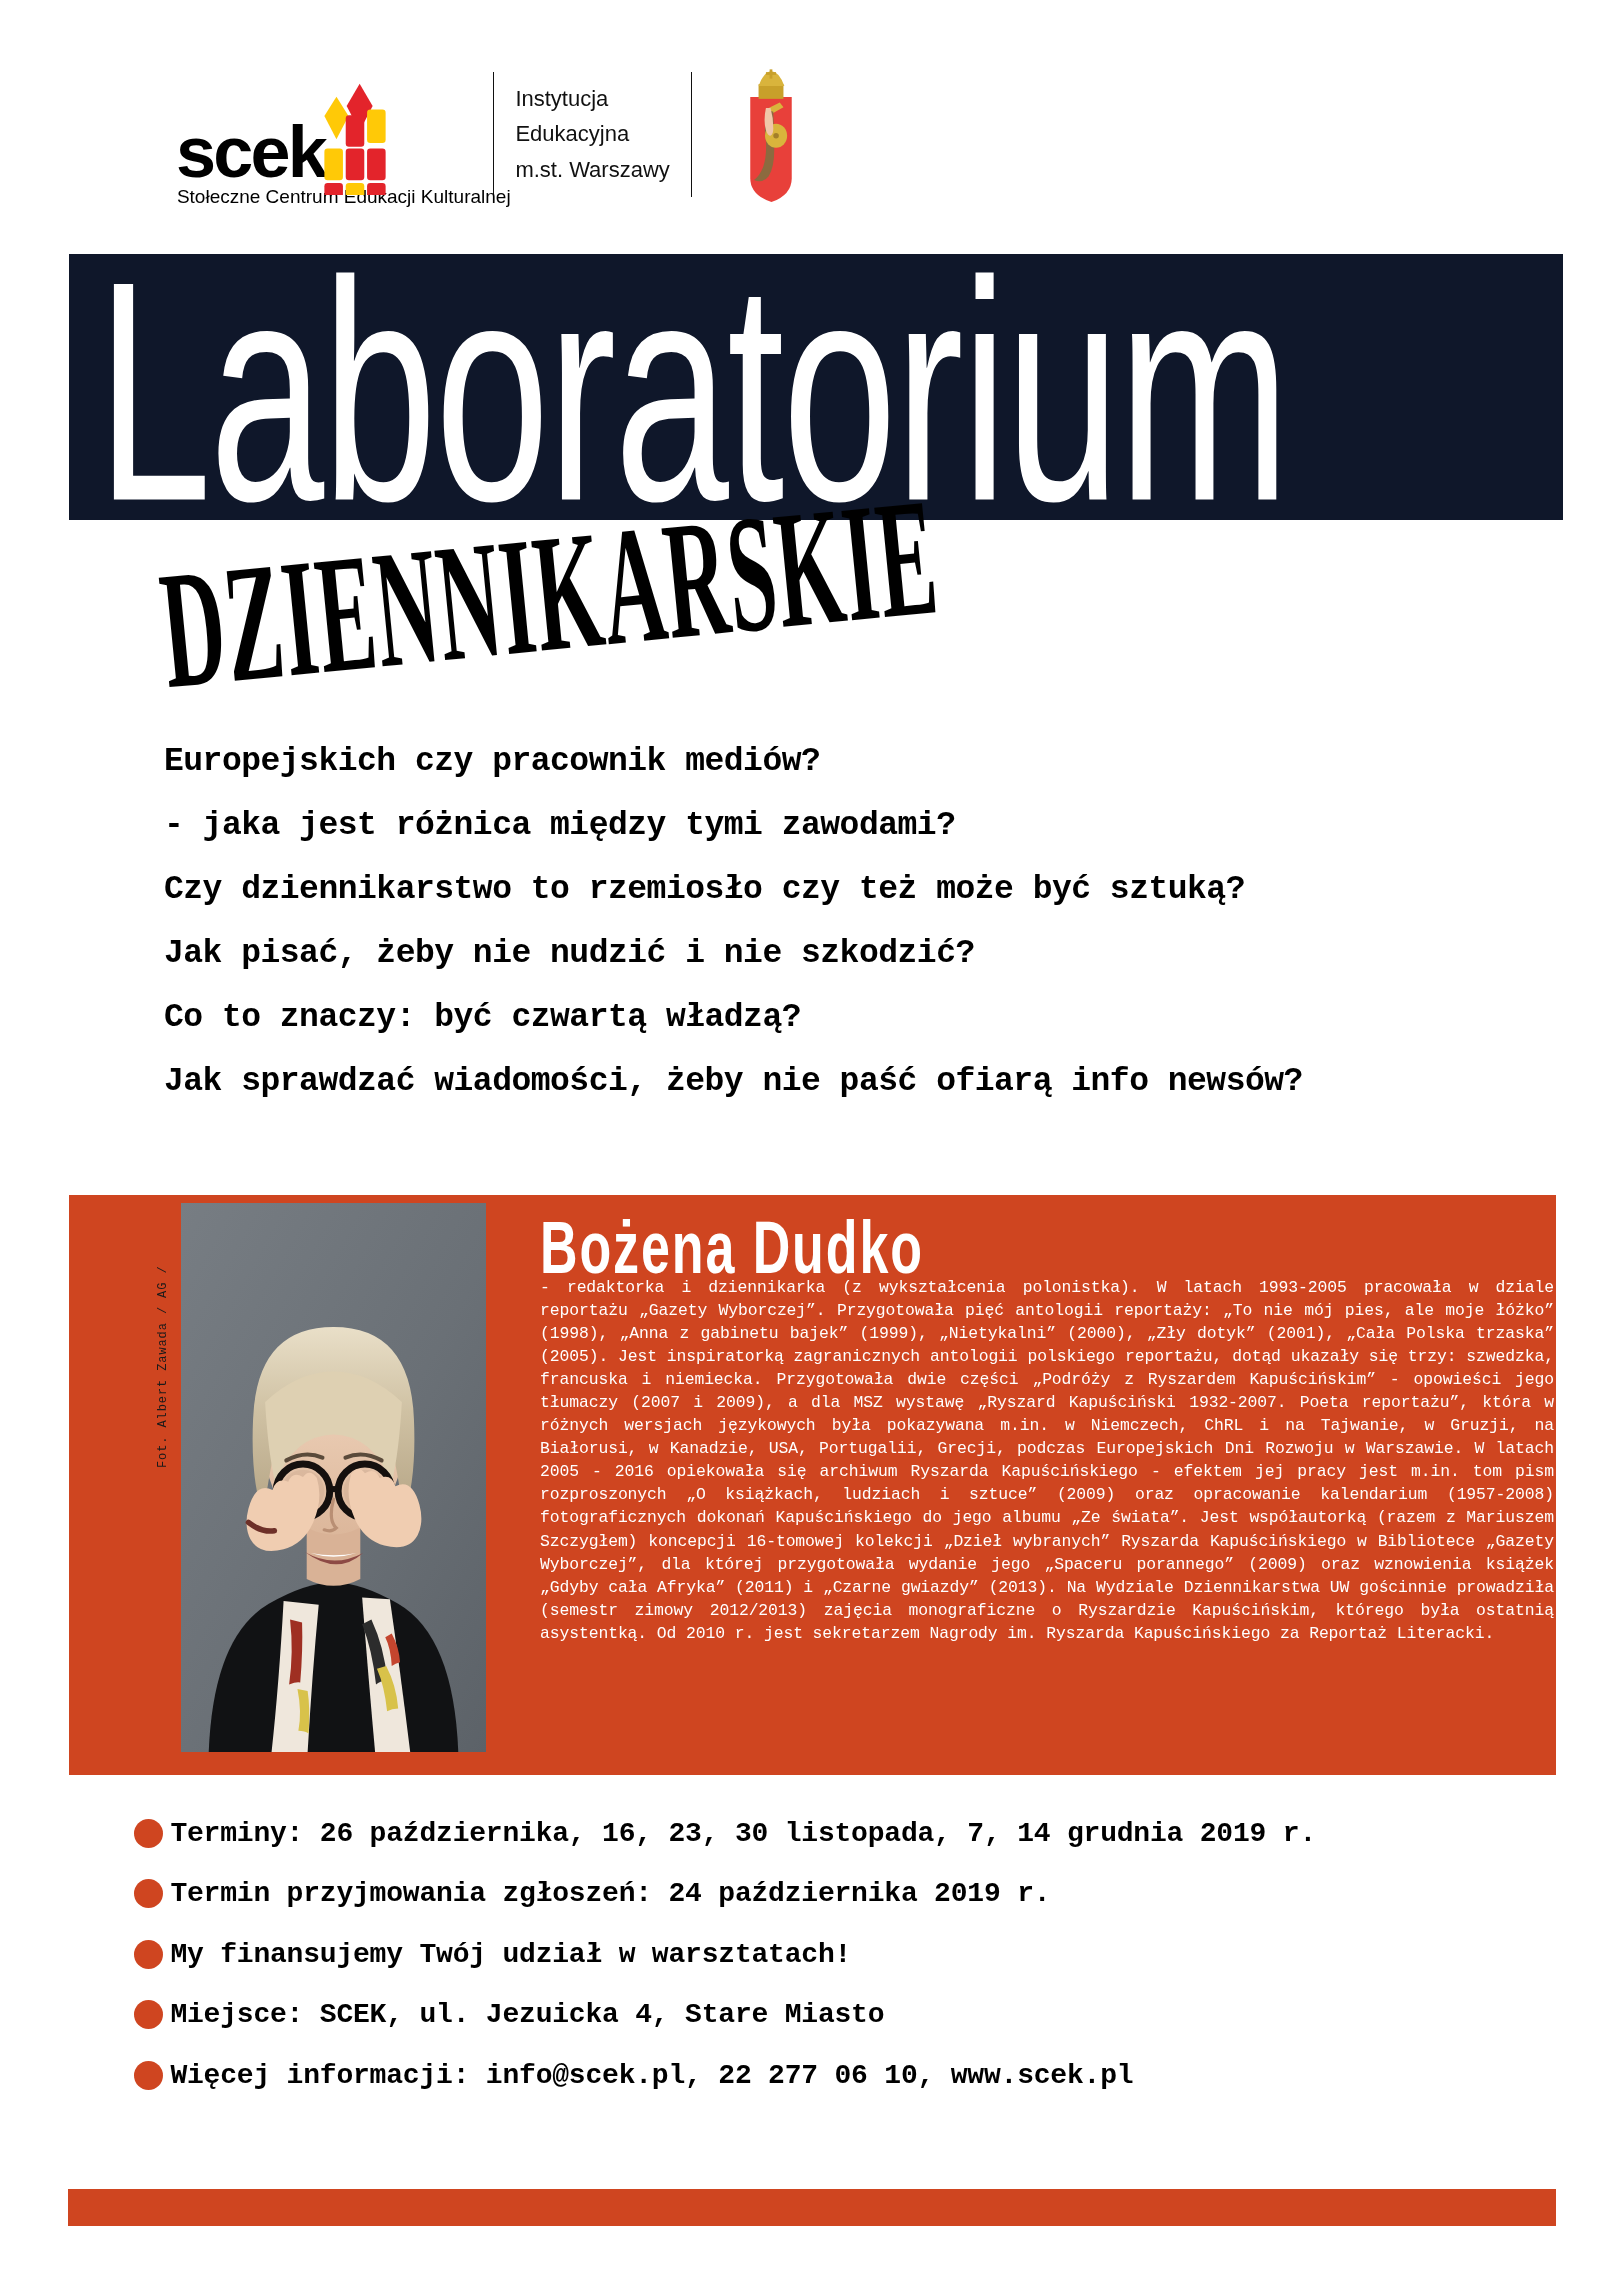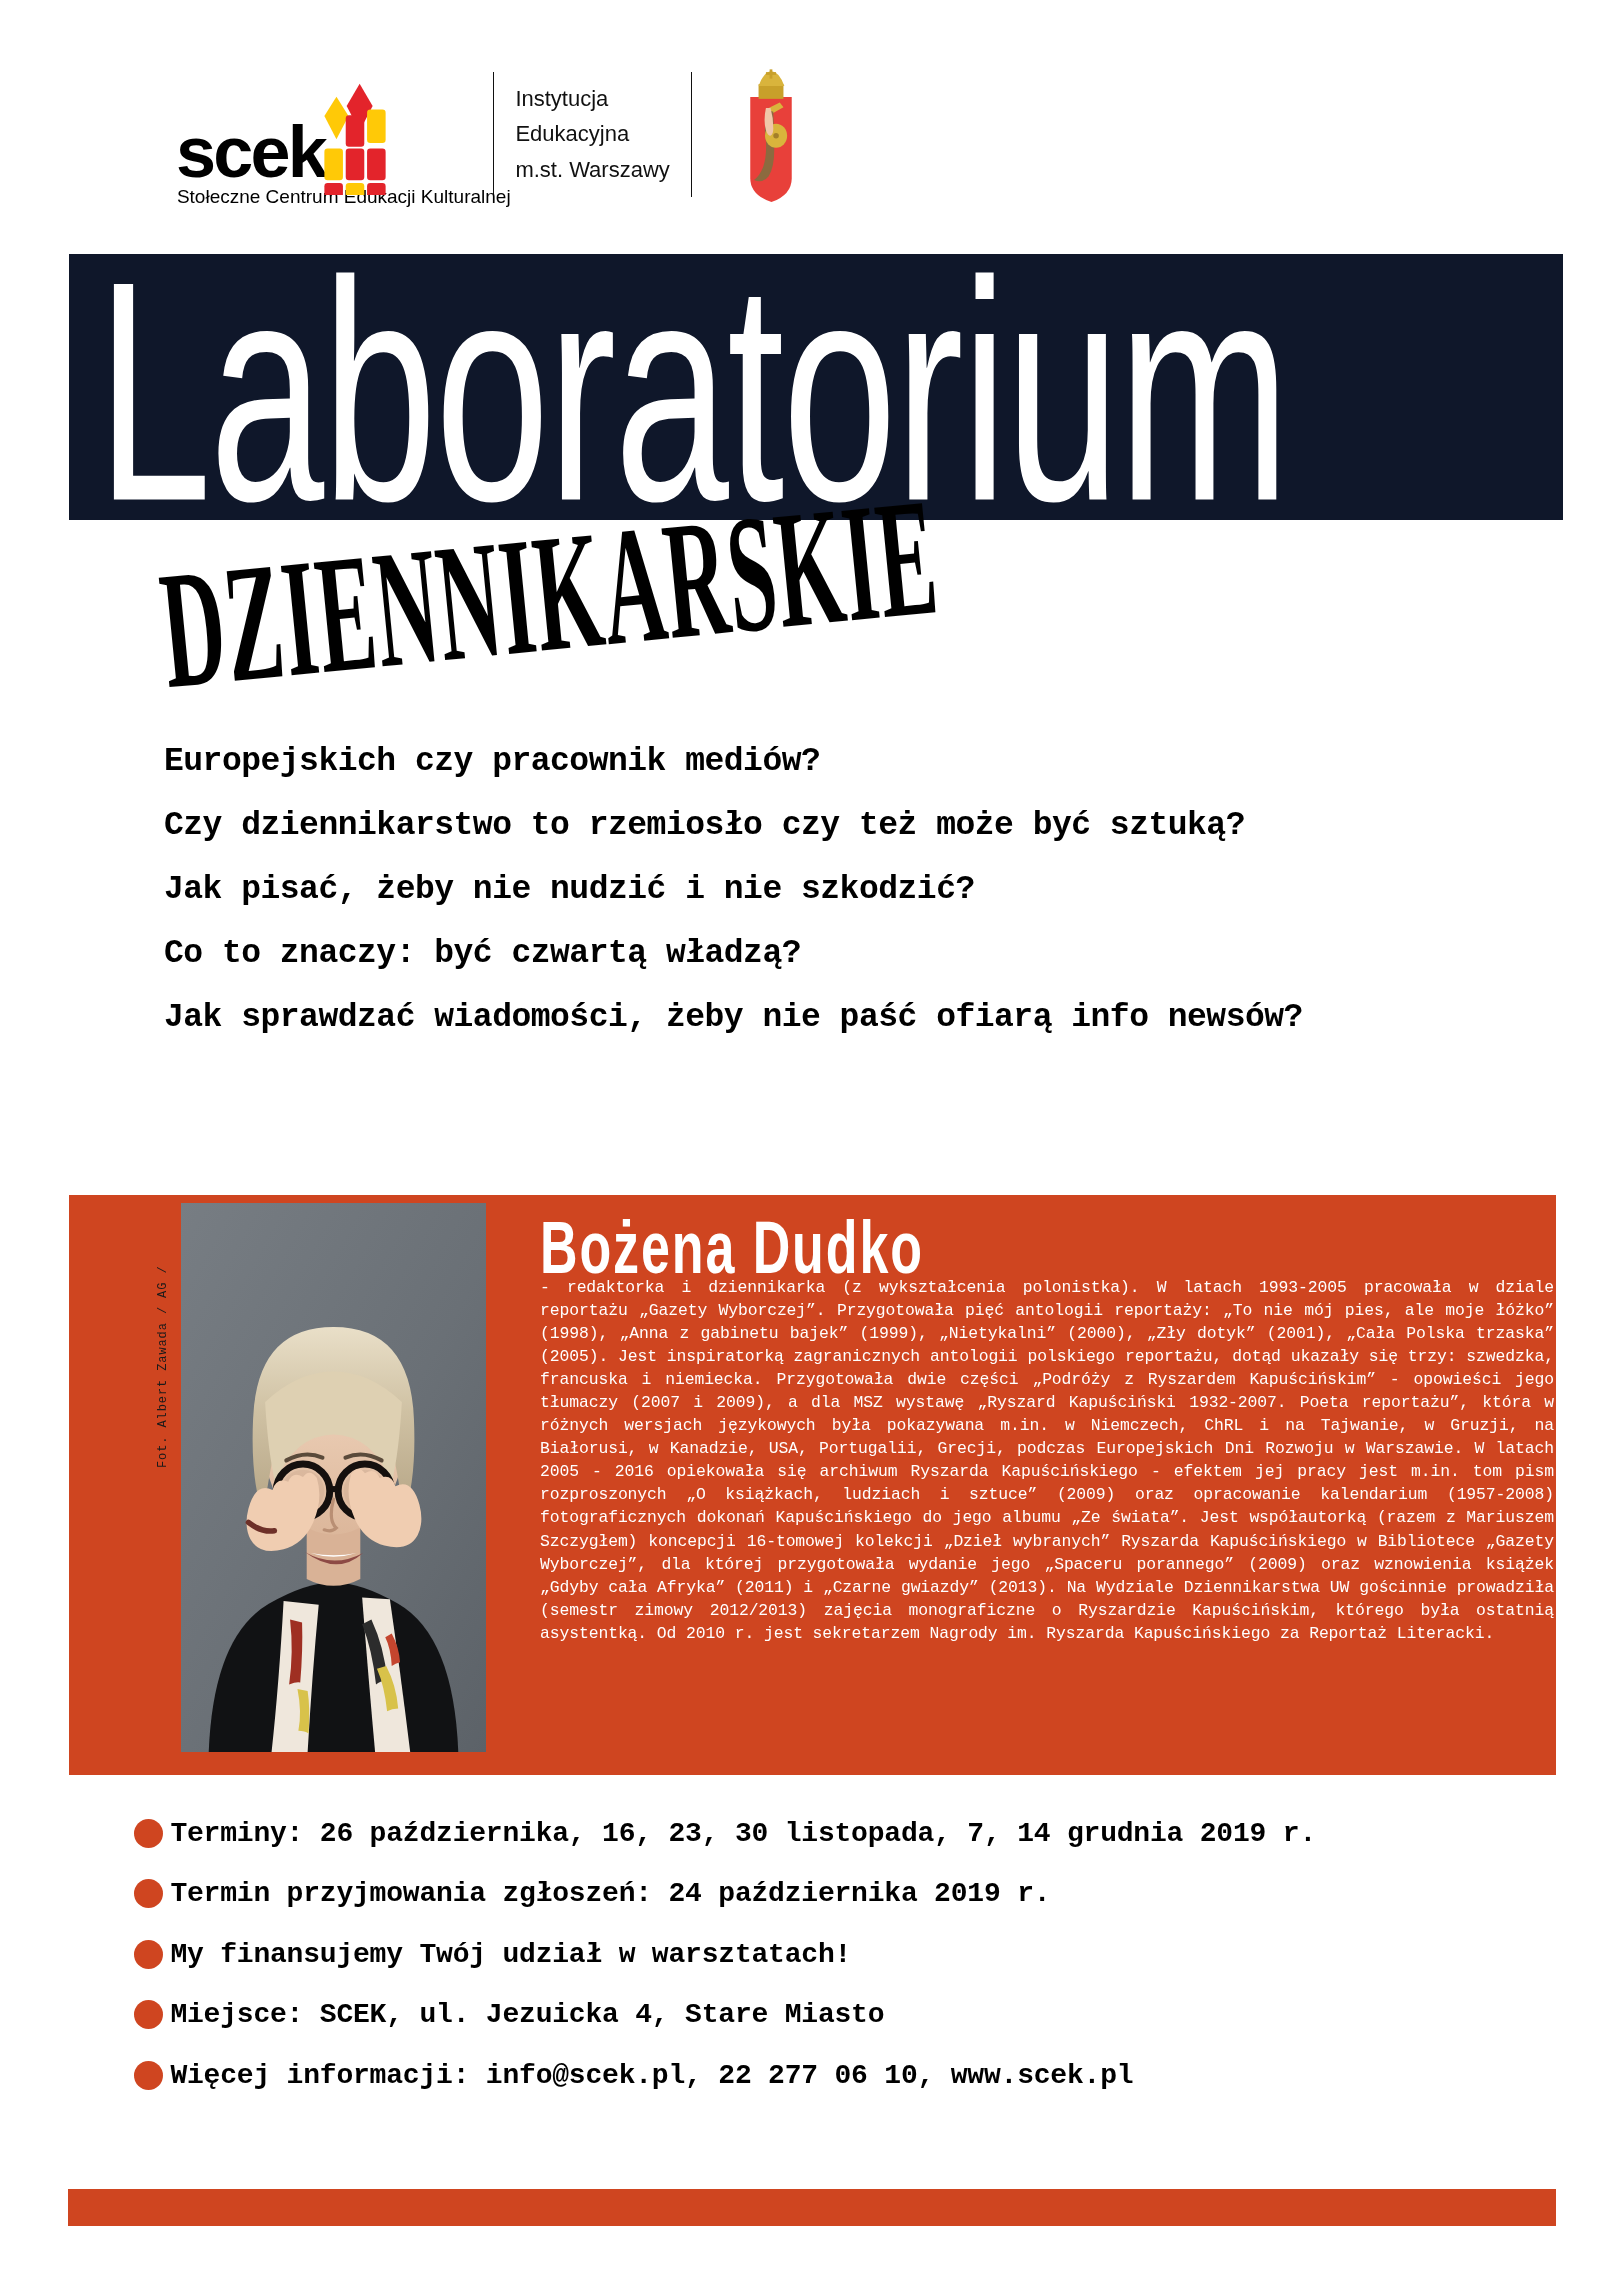--- a/index.html
+++ b/index.html
@@ -213,20 +213,21 @@
   </div>
 </div>
 
 <div id="title-band">
   <div id="title-main">Laboratorium</div>
 </div>
 <div id="title-sub">DZIENNIKARSKIE</div>
 
 <div id="questions">
   <div class="q-line">Europejskich czy pracownik mediów?</div>
+  <div class="q-line">- jaka jest różnica między tymi zawodami?</div>
   <div class="q-line">Czy dziennikarstwo to rzemiosło czy też może być sztuką?</div>
   <div class="q-line">Jak pisać, żeby nie nudzić i nie szkodzić?</div>
   <div class="q-line">Co to znaczy: być czwartą władzą?</div>
   <div class="q-line">Jak sprawdzać wiadomości, żeby nie paść ofiarą info newsów?</div>
 </div>
 
 <div id="bio-panel">
 
   <div id="photo">
     <svg width="305" height="549" viewBox="0 0 660 1186" preserveAspectRatio="none">

